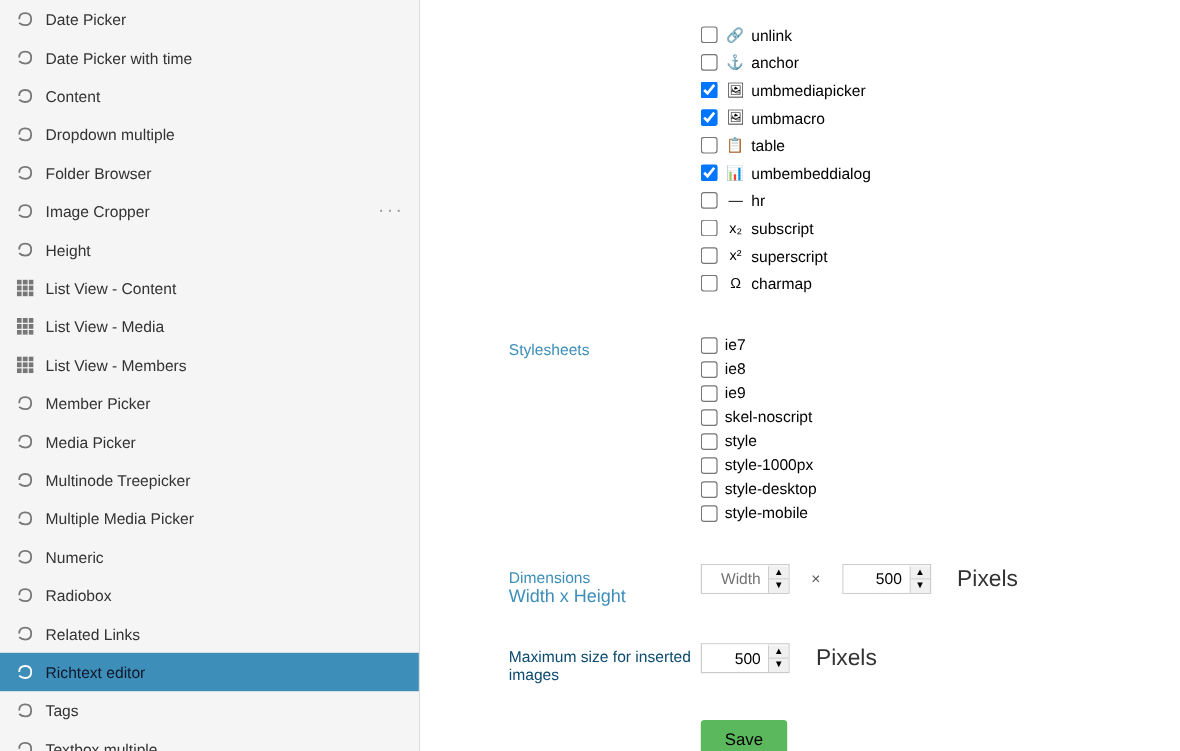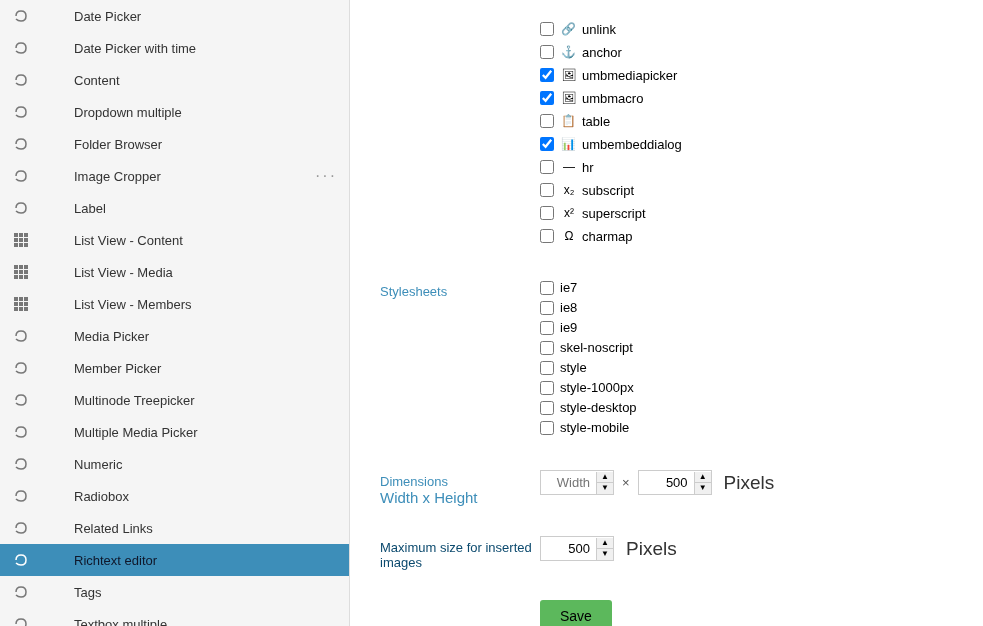--- a/index.html
+++ b/index.html
@@ -14,21 +14,20 @@
       overflow-y: auto;
       height: 100%;
     }
     .sidebar-item {
       display: flex;
       align-items: center;
       padding: 7px 12px;
       cursor: pointer;
       color: #333;
       position: relative;
-      gap: 36px;
     }
     .sidebar-item.active {
       background: #3d8eb9;
       color: #0f172a;
     }
     .sidebar-item .item-icon {
       width: 18px;
       height: 18px;
       margin-right: 8px;
       flex-shrink: 0;
@@ -59,20 +58,21 @@
       display: flex;
       align-items: flex-start;
       margin-bottom: 18px;
     }
     .form-label {
       width: 160px;
       min-width: 160px;
       color: #3d8eb9;
       font-size: 13px;
       padding-top: 4px;
+      margin-left: 44px;
     }
     .form-label .sub-label {
       display: block;
       font-size: 15px;
       color: #3d8eb9;
     }
     .form-content {
       flex: 1;
     }
 
@@ -95,21 +95,21 @@
       display: inline-flex;
       align-items: center;
       justify-content: center;
       font-size: 12px;
     }
 
     
     .dimensions-row {
       display: flex;
       align-items: center;
-      gap: 8px;
+      gap: 18px;
     }
     .spin-input {
       display: flex;
       align-items: center;
       border: 1px solid #ccc;
       background: #fff;
     }
     .spin-input input {
       width: 55px;
       border: none;
@@ -204,21 +204,21 @@
       </span>
       <span class="item-label">Image Cropper</span>
       <span class="dots">···</span>
     </div>
     <div class="sidebar-item">
       <span class="item-icon">
         <svg width="14" height="14" viewBox="0 0 14 14">
           <path d="M2 7 Q2 2 7 2 Q12 2 12 7 Q12 12 7 12 Q4 12 2 10" fill="none" stroke="currentColor" stroke-width="1.5"></path>
         </svg>
       </span>
-      <span class="item-label">Label</span>
+      <span class="item-label">Height</span>
     </div>
     <div class="sidebar-item">
       <span class="item-icon">
         <svg width="14" height="14" viewBox="0 0 14 14">
           <rect x="0" y="0" width="4" height="4" fill="currentColor"></rect>
           <rect x="5" y="0" width="4" height="4" fill="currentColor"></rect>
           <rect x="10" y="0" width="4" height="4" fill="currentColor"></rect>
           <rect x="0" y="5" width="4" height="4" fill="currentColor"></rect>
           <rect x="5" y="5" width="4" height="4" fill="currentColor"></rect>
           <rect x="10" y="5" width="4" height="4" fill="currentColor"></rect>
@@ -260,29 +260,29 @@
         </svg>
       </span>
       <span class="item-label">List View - Members</span>
     </div>
     <div class="sidebar-item">
       <span class="item-icon">
         <svg width="14" height="14" viewBox="0 0 14 14">
           <path d="M2 7 Q2 2 7 2 Q12 2 12 7 Q12 12 7 12 Q4 12 2 10" fill="none" stroke="currentColor" stroke-width="1.5"></path>
         </svg>
       </span>
+      <span class="item-label">Member Picker</span>
+    </div>
+    <div class="sidebar-item">
+      <span class="item-icon">
+        <svg width="14" height="14" viewBox="0 0 14 14">
+          <path d="M2 7 Q2 2 7 2 Q12 2 12 7 Q12 12 7 12 Q4 12 2 10" fill="none" stroke="currentColor" stroke-width="1.5"></path>
+        </svg>
+      </span>
       <span class="item-label">Media Picker</span>
-    </div>
-    <div class="sidebar-item">
-      <span class="item-icon">
-        <svg width="14" height="14" viewBox="0 0 14 14">
-          <path d="M2 7 Q2 2 7 2 Q12 2 12 7 Q12 12 7 12 Q4 12 2 10" fill="none" stroke="currentColor" stroke-width="1.5"></path>
-        </svg>
-      </span>
-      <span class="item-label">Member Picker</span>
     </div>
     <div class="sidebar-item">
       <span class="item-icon">
         <svg width="14" height="14" viewBox="0 0 14 14">
           <path d="M2 7 Q2 2 7 2 Q12 2 12 7 Q12 12 7 12 Q4 12 2 10" fill="none" stroke="currentColor" stroke-width="1.5"></path>
         </svg>
       </span>
       <span class="item-label">Multinode Treepicker</span>
     </div>
     <div class="sidebar-item">

